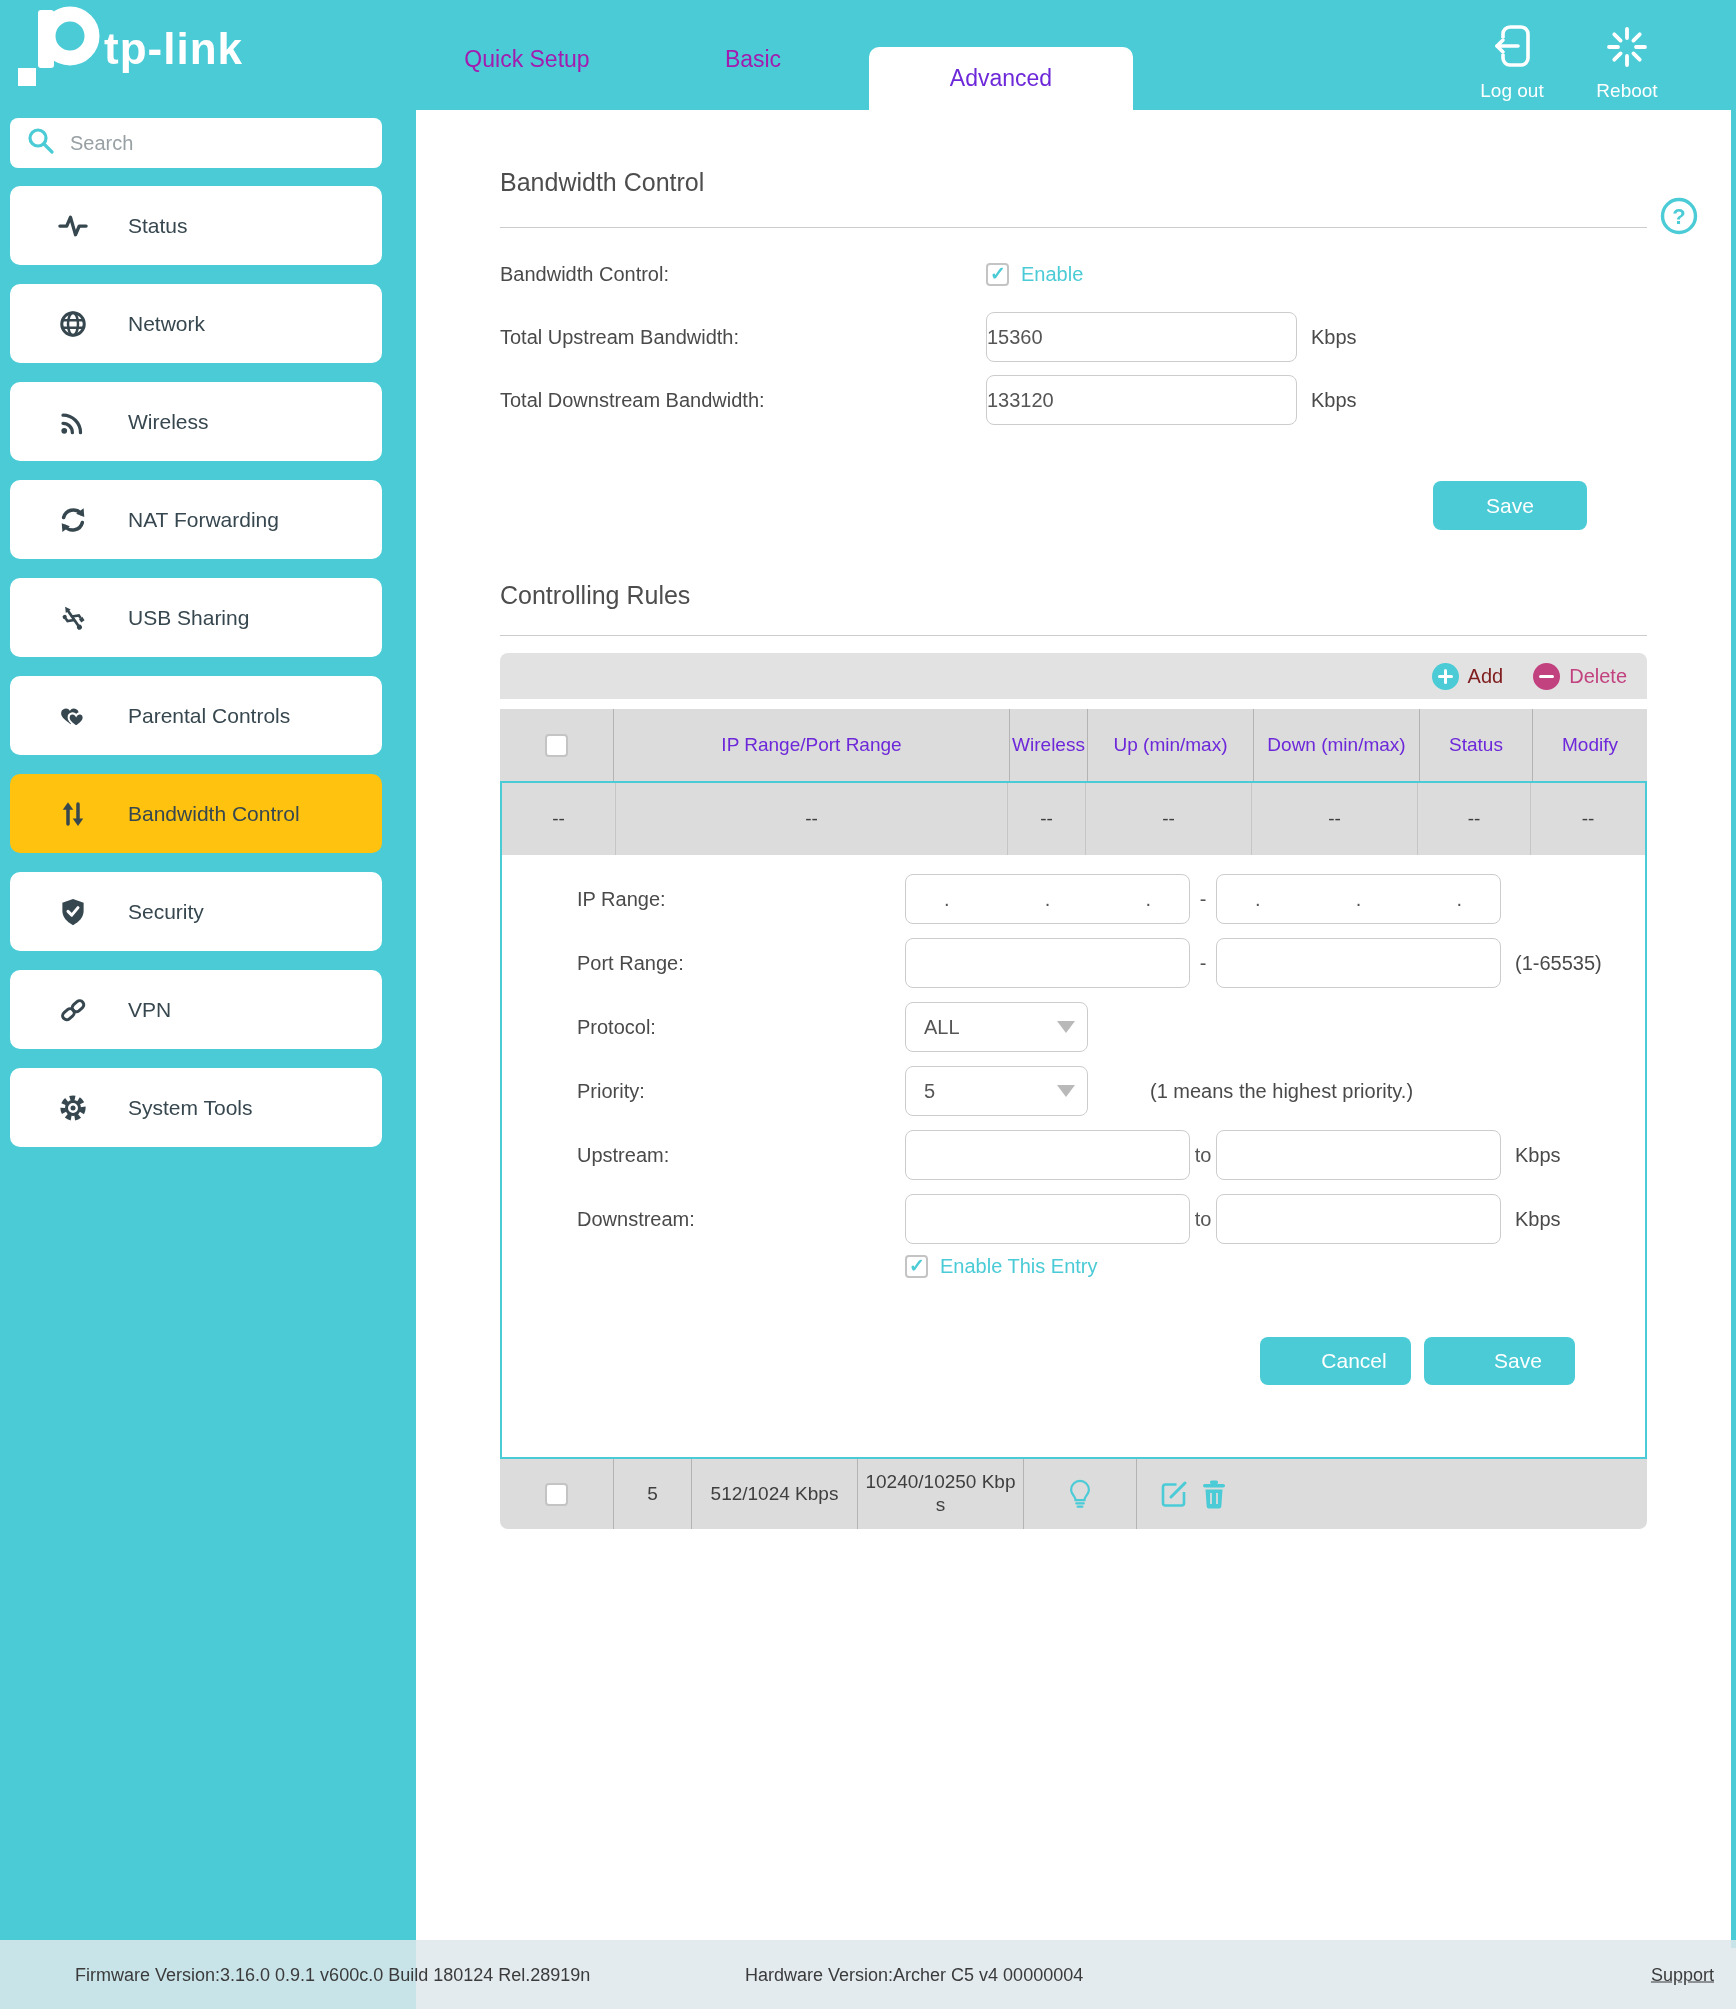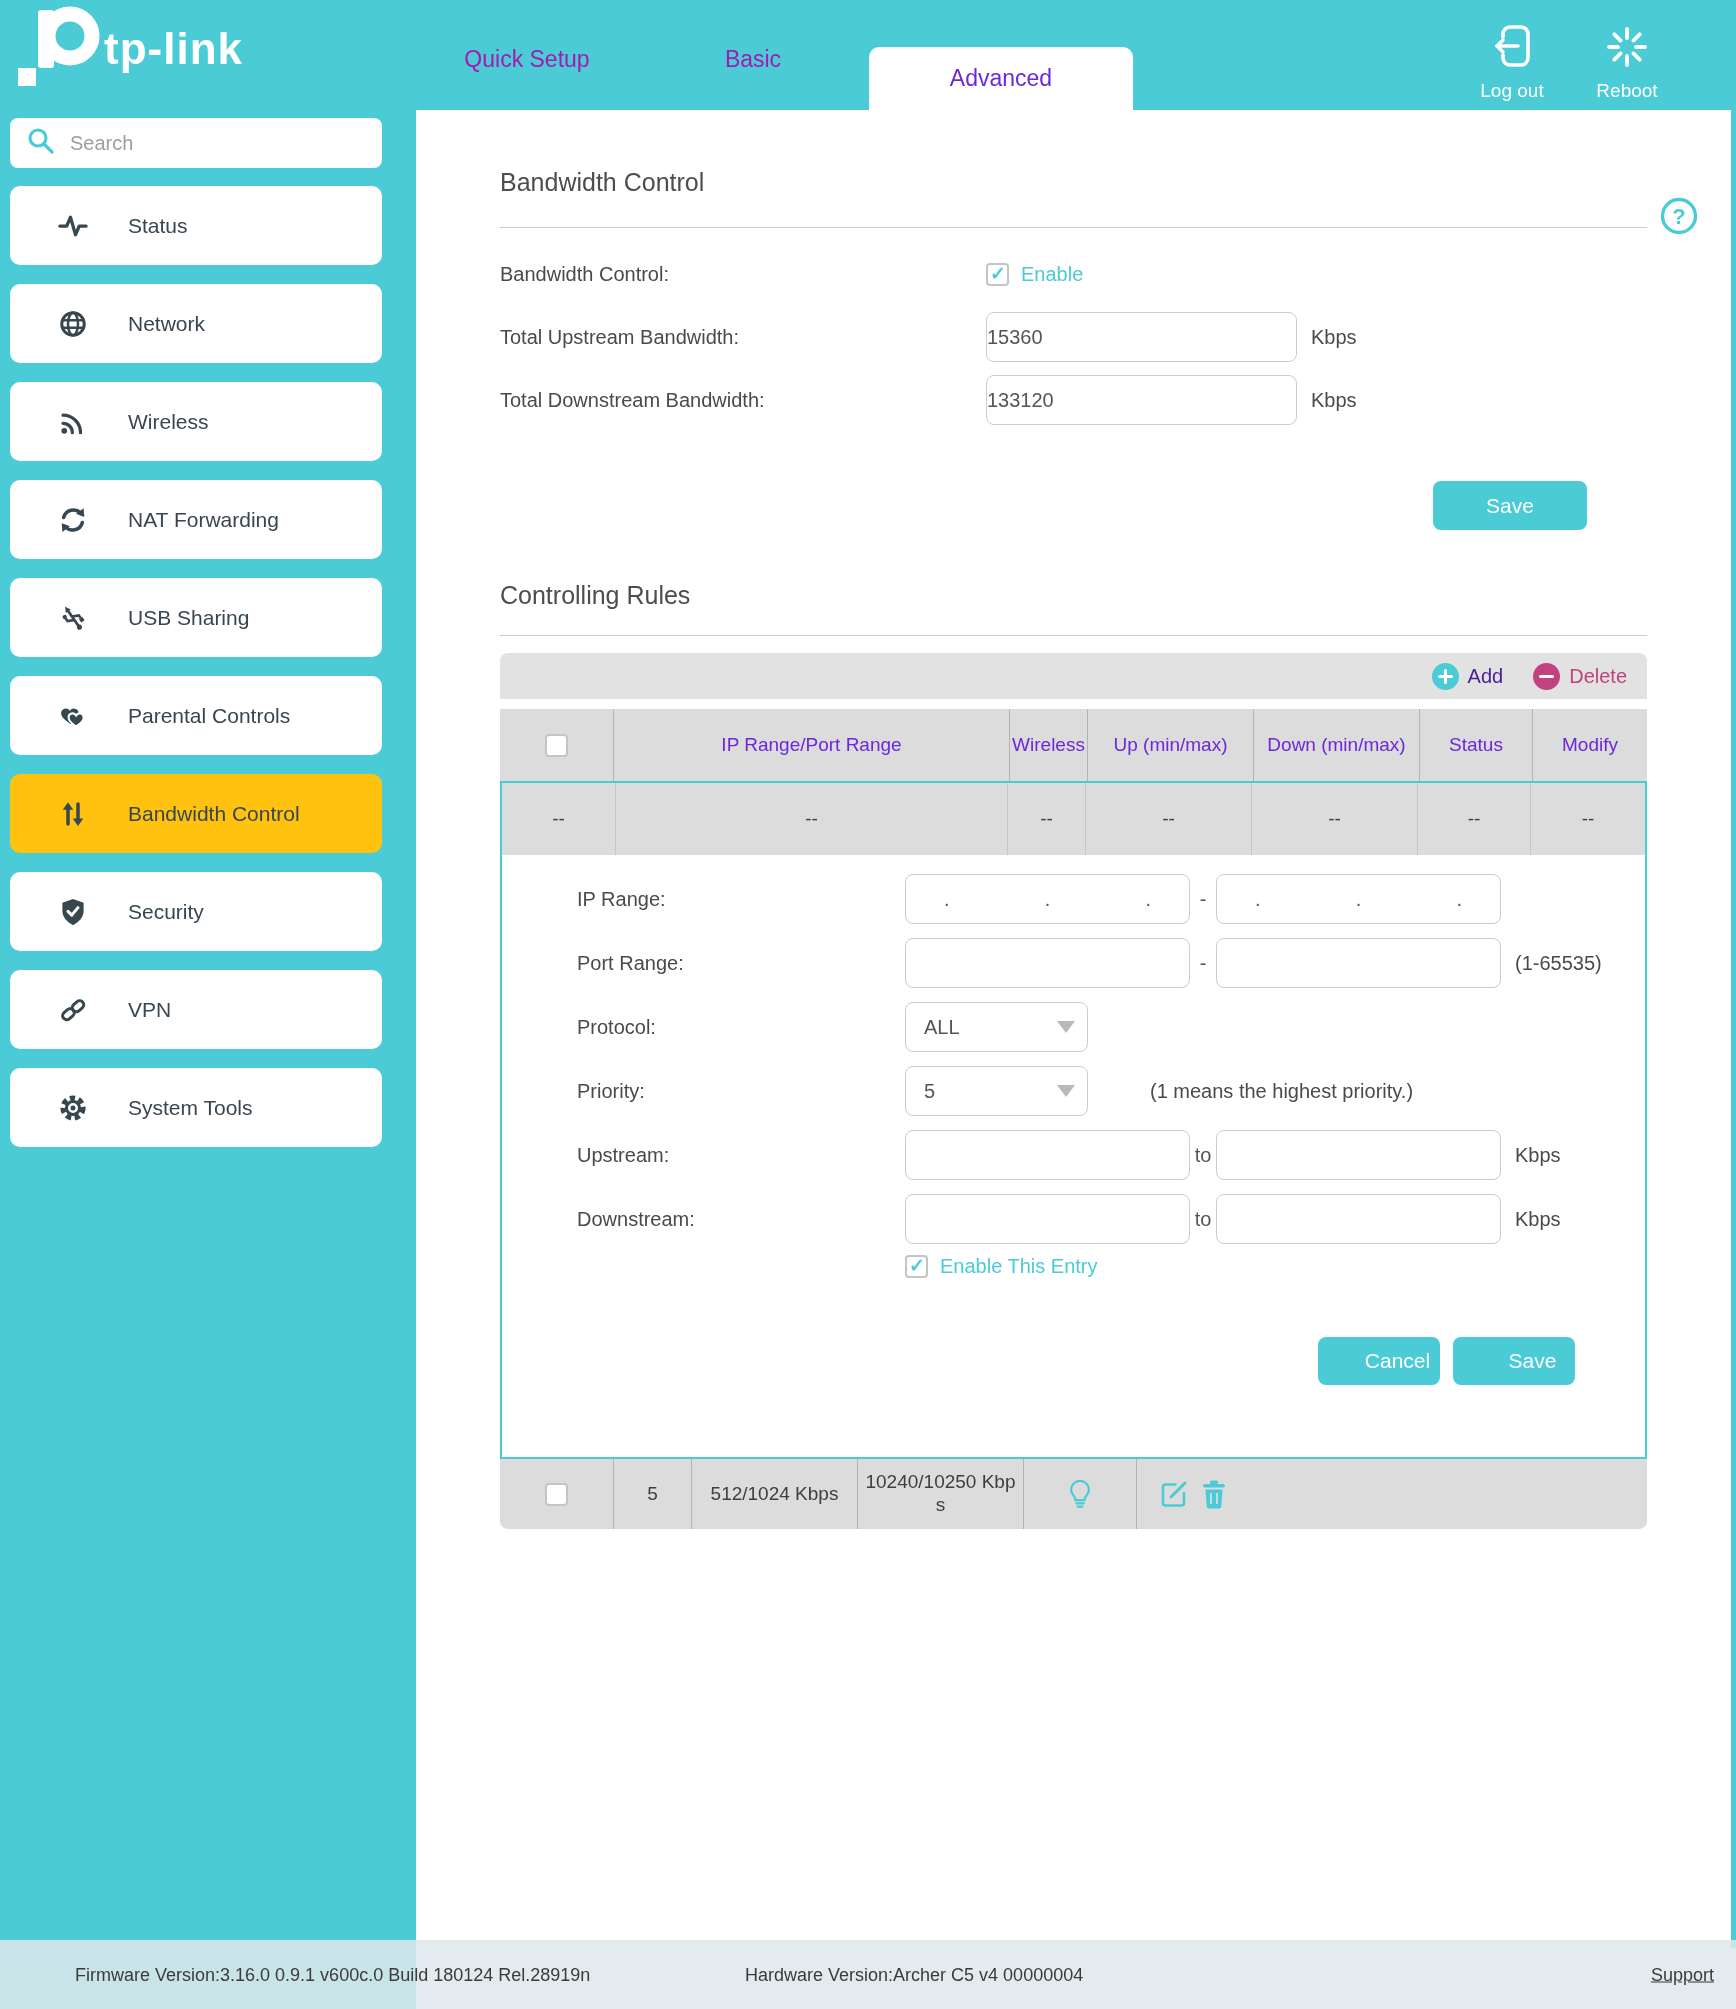--- a/index.html
+++ b/index.html
@@ -47,21 +47,21 @@
 
   
   .cb{width:23px;height:23px;border:2px solid #c4c4c4;border-radius:4px;background:#fff;box-sizing:border-box;position:relative;flex:none;cursor:pointer;}
   .cb.checked::after{content:"\2713";position:absolute;left:2px;top:-3px;font-size:19px;font-weight:bold;color:#4acbd6;}
   .teal-label{color:#4acbd6;font-size:20px;margin-left:12px;}
 
   
   .rules{position:absolute;left:500px;top:653px;width:1147px;}
   .toolbar{height:46px;background:#e2e2e2;border-radius:8px 8px 0 0;display:flex;align-items:center;justify-content:flex-end;gap:30px;padding-right:20px;box-sizing:border-box;}
   .tool{display:flex;align-items:center;gap:9px;font-size:20px;cursor:pointer;}
-  .tool-add{color:#4c1d95;}
+  .tool-add{color:#7f1d1d;}
   .tool-del{color:#c2417f;}
   .tool-circle{width:27px;height:27px;border-radius:50%;display:flex;align-items:center;justify-content:center;flex:none;}
   .tc-add{background:#4acbd6;}
   .tc-del{background:#c2417f;}
   .tgap{height:10px;background:#fff;}
   .trow{display:flex;}
   .thead{height:72px;background:#dcdcdc;}
   .cell{display:flex;align-items:center;justify-content:center;box-sizing:border-box;text-align:center;}
   .th{font-size:19px;color:#6d28d9;border-right:1px solid #b3b3b3;}
   .td{font-size:19px;color:#3f3f3f;border-right:1px solid #b3b3b3;}
@@ -74,21 +74,21 @@
   .erow{display:flex;align-items:center;height:64px;}
   .elabel{width:328px;font-size:20px;color:#4a4a4a;flex:none;}
   .ip-input{width:285px;display:flex;align-items:center;justify-content:space-between;color:#555;font-size:20px;padding:0 38px;}
   .txt-input{width:285px;}
   .sep{width:26px;text-align:center;color:#555;font-size:20px;flex:none;}
   .hint{margin-left:14px;font-size:20px;color:#4a4a4a;}
   .select{width:183px;position:relative;display:flex;align-items:center;padding-left:18px;font-size:20px;color:#555;cursor:pointer;}
   .arrow{position:absolute;right:12px;top:50%;transform:translateY(-50%);width:0;height:0;border-left:9px solid transparent;border-right:9px solid transparent;border-top:12px solid #b9b9b9;}
   .enable-row{height:56px;margin-top:4px;display:flex;align-items:flex-start;}
   .btn-row{margin-top:26px;display:flex;justify-content:flex-end;gap:13px;padding-right:70px;}
-  .btn-sm{width:122px;height:48px;padding-left:43px;}
+  .btn-sm{width:151px;height:48px;padding-left:43px;}
   .drow{height:70px;background:#dcdcdc;border-radius:0 0 8px 8px;}
   .wrapcell{word-break:break-all;line-height:1.2;padding:0 6px;}
   .micon{width:30px;height:30px;display:flex;align-items:center;justify-content:center;cursor:pointer;}
   .modify-cell{gap:10px;}
 
   
   .footer{position:absolute;left:0;bottom:0;width:1736px;height:69px;background:rgba(222,232,236,0.86);}
   .fitem{position:absolute;top:50%;transform:translateY(-50%);font-size:18px;color:#3b3b3b;}
   .f-fw{left:75px;}
   .f-hw{left:745px;}

